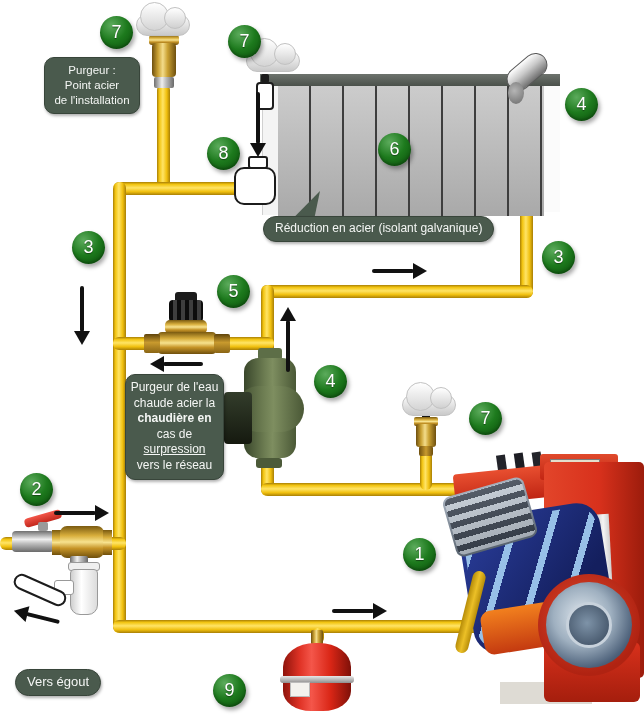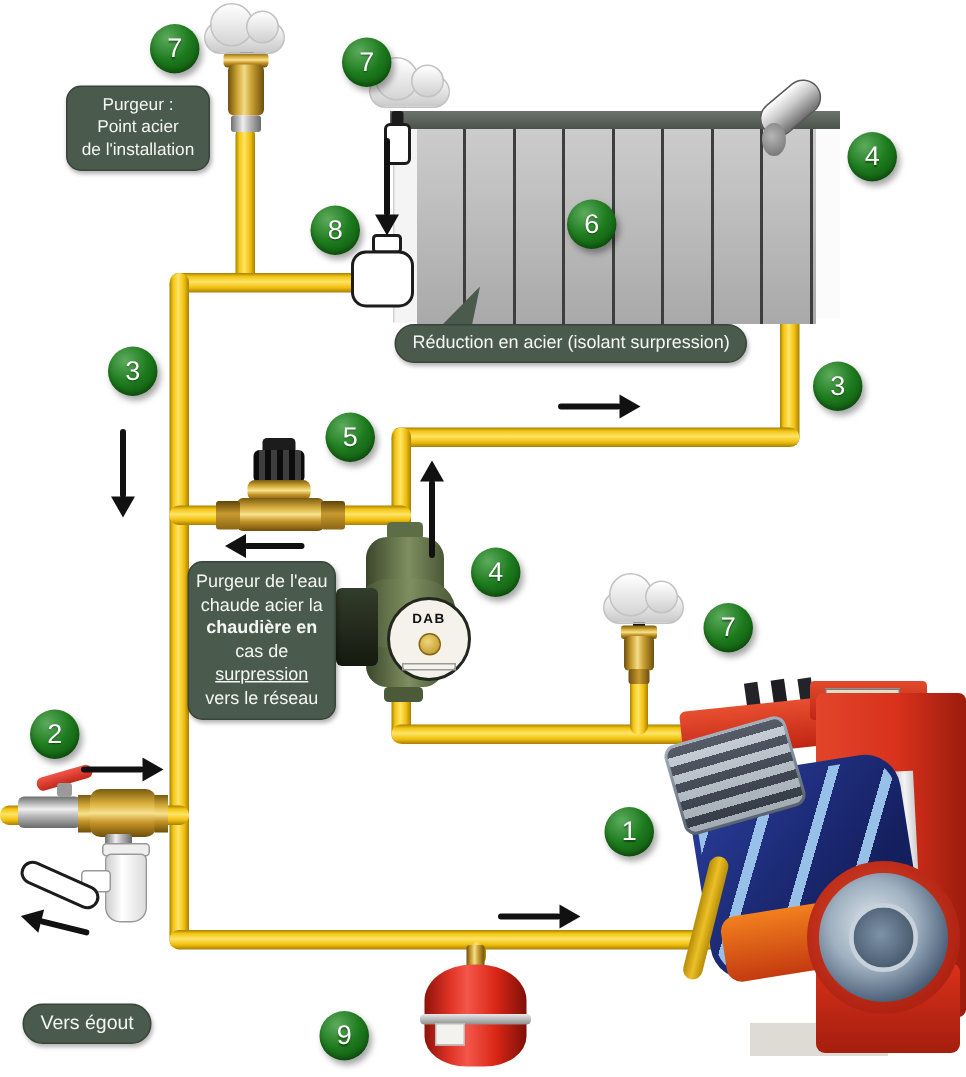--- a/index.html
+++ b/index.html
@@ -126,25 +126,20 @@
     <div style="left:98px;top:130px;width:86px;height:86px;border-radius:50%;background:radial-gradient(circle at 42% 40%,#dfe7ee,#9fb0c0 40%,#4d617a 72%,#253141);">
       <div style="left:20px;top:20px;width:46px;height:46px;border-radius:50%;border:3px solid #c8d2dc;background:radial-gradient(circle at 45% 45%,#7e93a8,#36465a);"></div>
     </div>
   </div>
 
   <div class="z2" style="left:224px;top:348px;width:84px;height:120px;">
     <div style="left:34px;top:0;width:24px;height:12px;background:#5d6e47;border-radius:3px;"></div>
     <div style="left:20px;top:10px;width:52px;height:100px;border-radius:14px;background:linear-gradient(to right,#39462b,#6d7d52 40%,#7e8e60 55%,#4a5836);"></div>
     <div style="left:12px;top:38px;width:68px;height:46px;border-radius:23px;background:linear-gradient(to right,#39462b,#6d7d52 40%,#7e8e60 55%,#4a5836);"></div>
     <div style="left:0;top:44px;width:28px;height:52px;border-radius:4px;background:linear-gradient(#333d2b,#15190f);"></div>
-    <div style="left:34px;top:50px;width:56px;height:56px;border-radius:50%;background:#f4f2ea;border:2px solid #23281e;">
-      <div style="left:0;top:7px;width:52px;text-align:center;font-size:9px;font-weight:bold;color:#111;letter-spacing:1px;">DAB</div>
-      <div style="left:19px;top:22px;width:15px;height:15px;border-radius:50%;background:radial-gradient(circle at 40% 35%,#f0d67c,#b98e1e);border:1px solid #86650f;"></div>
-      <div style="left:8px;top:42px;width:36px;height:5px;border:1px solid #9a9a9a;"></div>
-    </div>
     <div style="left:32px;top:110px;width:26px;height:10px;background:#4c5a39;border-radius:3px;"></div>
   </div>
 
   <div class="z2" style="left:144px;top:292px;width:86px;height:66px;">
     <div style="left:31px;top:0;width:22px;height:10px;background:#1c1c1c;border-radius:3px 3px 0 0;"></div>
     <div style="left:25px;top:8px;width:34px;height:22px;border-radius:4px;background:repeating-linear-gradient(to right,#0c0c0c 0 4px,#3e3e3e 4px 8px);"></div>
     <div class="brass-h" style="left:21px;top:28px;width:42px;height:14px;border-radius:5px;"></div>
     <div class="brass-h" style="left:14px;top:40px;width:58px;height:22px;border-radius:4px;"></div>
     <div style="left:0;top:42px;width:16px;height:19px;border-radius:2px;background:linear-gradient(to bottom,#5f430a,#c89a2e 45%,#8a6514);"></div>
     <div style="left:70px;top:42px;width:16px;height:19px;border-radius:2px;background:linear-gradient(to bottom,#5f430a,#c89a2e 45%,#8a6514);"></div>
@@ -243,21 +238,21 @@
       <span>9</span>
     </div>
 
   <div class="lbl" style="left:44px;top:57px;width:96px;">
     <div style="position:static;">Purgeur :</div>
     <div style="position:static;">Point acier</div>
     <div style="position:static;">de l'installation</div>
   </div>
 
   <div class="tail" style="left:292px;top:191px;"></div>
-  <div class="lbl pill" style="left:263px;top:216px;">Réduction en acier (isolant surpression)</div>
+  <div class="lbl pill" style="left:263px;top:216px;">Réduction en acier (isolant galvanique)</div>
 
   <div class="lbl" style="left:125px;top:374px;width:99px;font-size:12px;">
     <div style="position:static;">Purgeur de l'eau</div>
     <div style="position:static;">chaude acier la</div>
     <div style="position:static;font-weight:bold;">chaudière en</div>
     <div style="position:static;">cas de</div>
     <div class="u" style="position:static;">surpression</div>
     <div style="position:static;">vers le réseau</div>
   </div>
 

